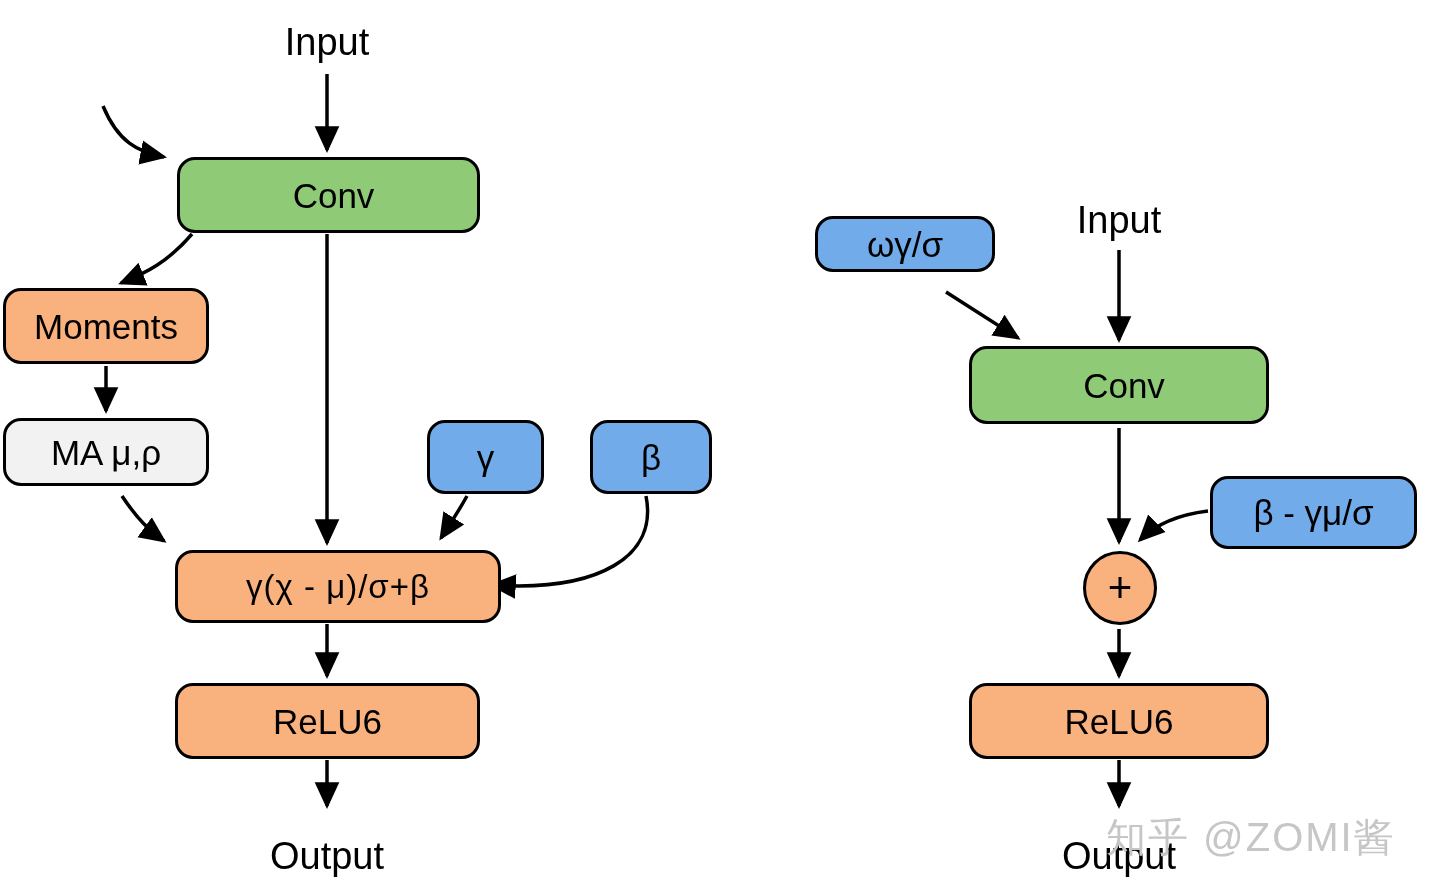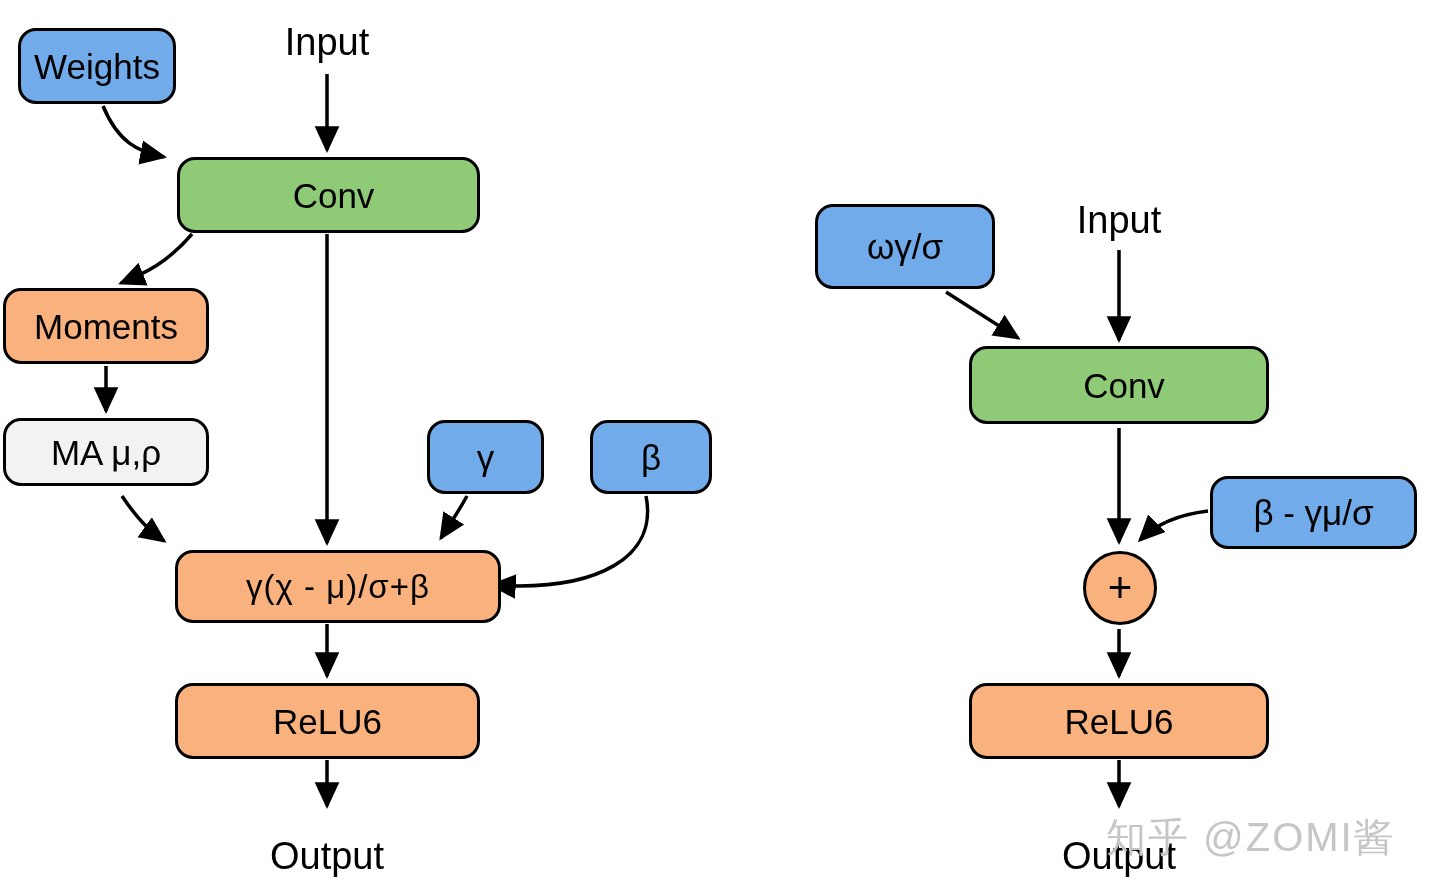--- a/index.html
+++ b/index.html
@@ -68,41 +68,40 @@
       <path d="M 946 292 L 1018 338" marker-end="url(#ah)"></path>
       <path d="M 1119 428 V 542" marker-end="url(#ah)"></path>
       <path d="M 1208 511 C 1175 515, 1155 525, 1140 540" marker-end="url(#ah)"></path>
       <path d="M 1119 629 V 676" marker-end="url(#ah)"></path>
       <path d="M 1119 760 V 806" marker-end="url(#ah)"></path>
     </g>
   </svg>
 
   <div class="flow-label" style="left:247px;top:22px;width:160px;">Input</div>
 
-  <div class="node blue" style="left:18px;top:28px;width:158px;height:76px;">Weights</div>
 
   <div class="node green" style="left:177px;top:157px;width:303px;height:76px;">Conv</div>
 
   <div class="node orange" style="left:3px;top:288px;width:206px;height:76px;">Moments</div>
 
   <div class="node gray" style="left:3px;top:418px;width:206px;height:68px;">MA μ,ρ</div>
 
   <div class="node blue" style="left:427px;top:420px;width:117px;height:74px;">γ</div>
 
   <div class="node blue" style="left:590px;top:420px;width:122px;height:74px;">β</div>
 
   <div class="node orange formula" style="left:175px;top:550px;width:326px;height:73px;">γ(χ - μ)/σ+β</div>
 
   <div class="node orange" style="left:175px;top:683px;width:305px;height:76px;">ReLU6</div>
 
   <div class="flow-label" style="left:247px;top:836px;width:160px;">Output</div>
 
   <div class="flow-label" style="left:1039px;top:200px;width:160px;">Input</div>
 
-  <div class="node blue" style="left:815px;top:204px;width:180px;height:85px;">ωγ/σ</div>
+  <div class="node blue" style="left:815px;top:216px;width:180px;height:56px;">ωγ/σ</div>
 
   <div class="node green" style="left:969px;top:346px;width:300px;height:78px;">Conv</div>
 
   <div class="node blue" style="left:1210px;top:476px;width:207px;height:73px;">β - γμ/σ</div>
 
   <div class="node orange circle" style="left:1083px;top:551px;width:74px;height:74px;">+</div>
 
   <div class="node orange" style="left:969px;top:683px;width:300px;height:76px;">ReLU6</div>
 
   <div class="flow-label" style="left:1039px;top:836px;width:160px;">Output</div>

